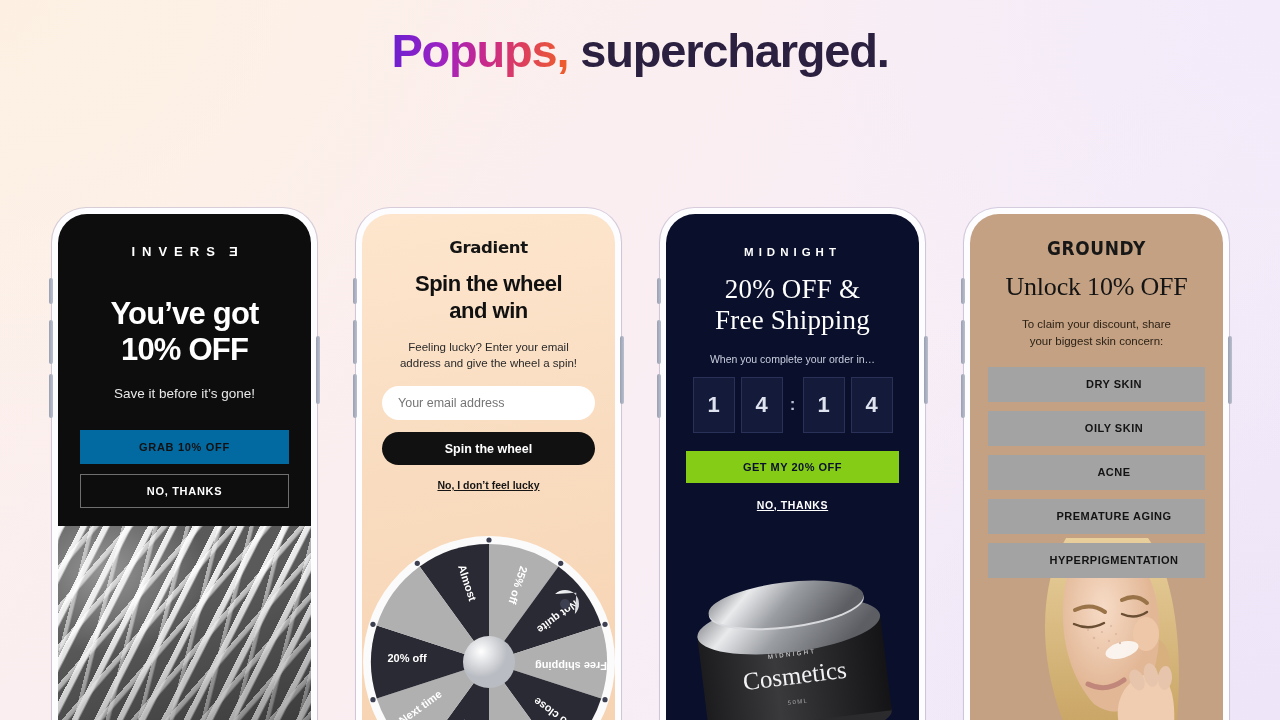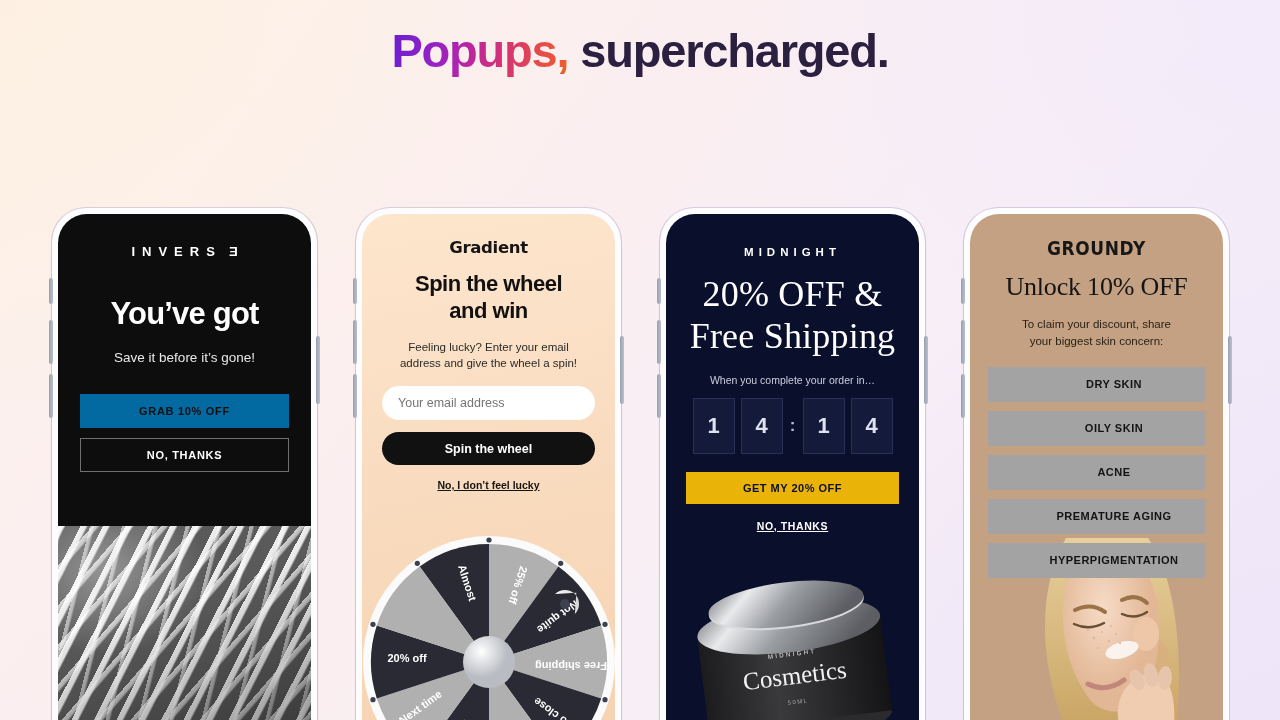--- a/index.html
+++ b/index.html
@@ -122,33 +122,33 @@
     margin-top: 14px; font-size:10.5px; font-weight:700; color:#151515;
     text-decoration: underline; cursor:pointer;
   }
   .wheel-wrap { position:absolute; left:50%; top:318px; transform:translateX(-50%); }
 
   
   .p3 .screen { background: #0a0f2c; }
   .p3-top { padding: 32px 20px 0; text-align:center; }
   .p3-logo { color:#fff; font-size:11.5px; font-weight:700; letter-spacing:5px; }
   .p3-h {
-    color:#fff; font-size:36px; line-height:1.16; margin-top:16px;
+    color:#fff; font-size:27px; line-height:1.16; margin-top:16px;
     font-family:"Liberation Serif", serif; font-weight:400; letter-spacing:0.2px;
   }
   .p3-sub { color:#c9cede; font-size:10.5px; margin-top:16px; }
   .p3-timer { display:flex; justify-content:center; align-items:center; gap:6px; margin-top:12px; }
   .p3-box {
     width:42px; height:56px; background:#141a3a; border:1px solid #2a3158;
     display:flex; align-items:center; justify-content:center;
     color:#dfe3f0; font-size:22px; font-weight:700;
   }
   .p3-colon { color:#b9bfd4; font-size:17px; font-weight:700; width:8px; text-align:center; }
   .p3-cta {
-    margin:18px 20px 0; height:32px; background:#eab308; color:#0a0f2c;
+    margin:18px 20px 0; height:32px; background:#84cc16; color:#0a0f2c;
     font-size:11px; font-weight:700; letter-spacing:0.5px;
     display:flex; align-items:center; justify-content:center; cursor:pointer;
   }
   .p3-link {
     margin-top:16px; text-align:center; color:#fff; font-size:10.5px; font-weight:700;
     letter-spacing:0.6px; text-decoration:underline; cursor:pointer;
   }
   .jar { position:absolute; left:50%; bottom:-30px; transform:translateX(-50%) rotate(-7deg); }
 
   
@@ -182,20 +182,21 @@
   <div class="phone p1" style="left:52px;">
     <div class="btn-side btn-l sil"></div>
     <div class="btn-side btn-l vup"></div>
     <div class="btn-side btn-l vdn"></div>
     <div class="btn-side btn-r pwr"></div>
     <div class="screen">
       <div class="p1-top">
         <div class="p1-logo"><span>INVERS</span><span class="flip">E</span></div>
         <div class="p1-h">
           <div>You’ve got</div>
+          <div>10% OFF</div>
         </div>
         <div class="p1-sub">Save it before it’s gone!</div>
         <div class="p1-cta">GRAB 10% OFF</div>
         <div class="p1-ghost">NO, THANKS</div>
       </div>
       <div class="p1-img"></div>
     </div>
   </div>
 
   <div class="phone p2" style="left:356px;">

